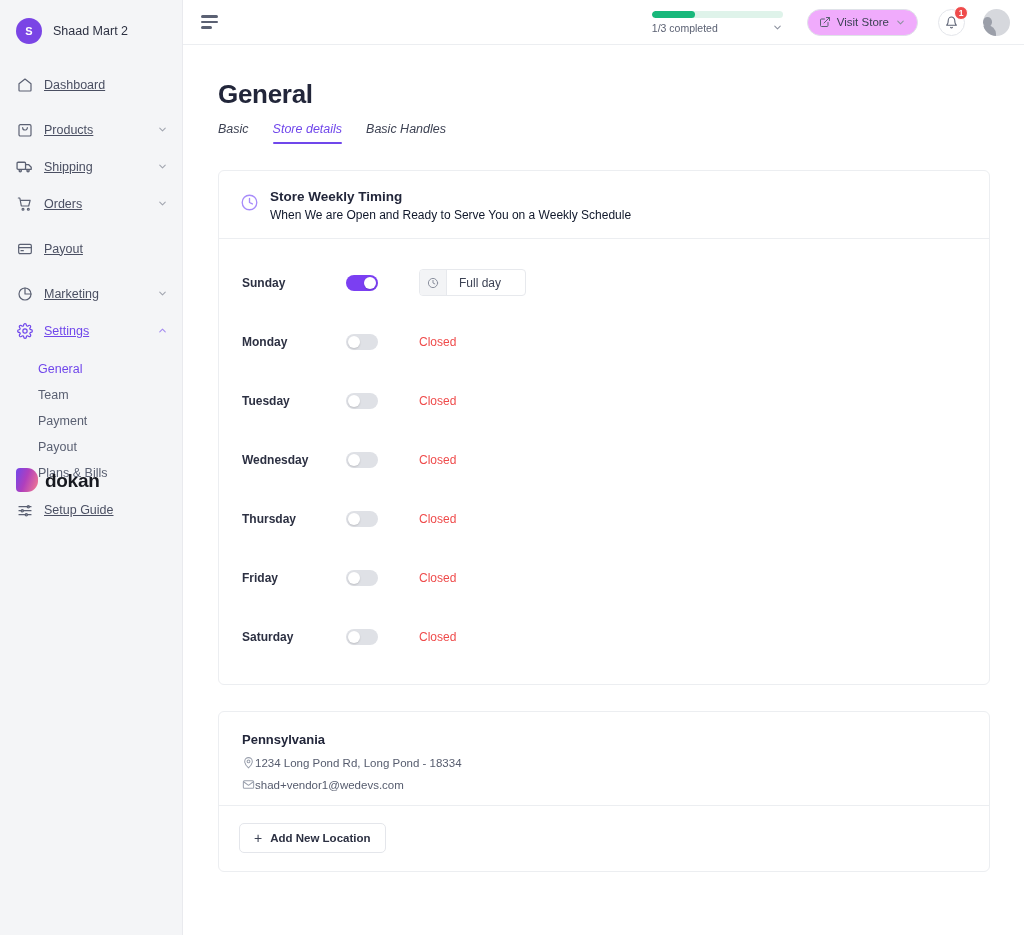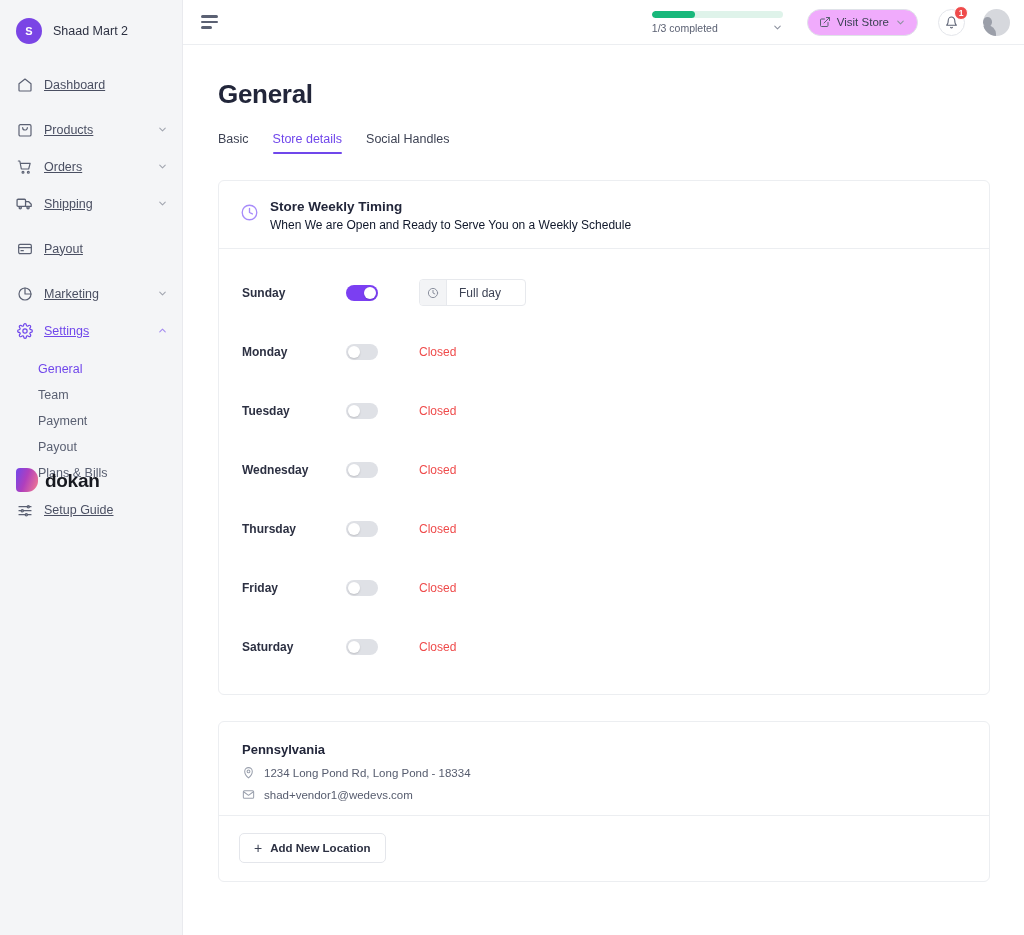--- a/index.html
+++ b/index.html
@@ -109,21 +109,21 @@
     background: #d6d8dd; margin-left: 8px; overflow: hidden;
     display: flex; align-items: flex-end; justify-content: center; cursor: pointer;
   }
   .avatar-head { width: 10px; height: 10px; border-radius: 50%; background: #9b9fa9; position: relative; top: -9px;}
   .avatar-body { width: 19px; height: 11px; border-radius: 10px 10px 0 0; background: #9b9fa9; position: relative; left:-14.5px; top: 0px;}
 
   
   .content { padding: 34px 34px 0 35px; }
   .page-title { font-size: 26px; font-weight: 700; color: #22263a; letter-spacing: -.3px; }
 
-  .tabs { display: flex; gap: 24px; margin-top: 22px; }
+  .tabs { display: flex; gap: 24px; margin-top: 12px; font-style: italic; }
   .tab { font-size: 12.5px; color: #3e4354; padding-bottom: 8px; cursor: pointer; position: relative; }
   .tab.active { color: #7047eb; }
   .tab.active:after {
     content: ""; position: absolute; left: 0; right: 0; bottom: 0;
     height: 2px; background: #7047eb; border-radius: 2px;
   }
 
   .card {
     border: 1px solid #eceef1; border-radius: 6px;
     background: #fff; margin-top: 26px;
@@ -160,21 +160,21 @@
   }
   .time-field .tf-icon {
     width: 27px; height: 100%; background: #f3f4f6;
     display: flex; align-items: center; justify-content: center;
     border-right: 1px solid #e7e9ed;
   }
   .time-field .tf-text { font-size: 12px; color: #3c4254; padding: 0 24px 0 12px; }
 
   .loc-body { padding: 20px 21px 14px 23px; border-bottom: 1px solid #eceef1; }
   .loc-name { font-size: 13px; font-weight: 700; color: #22263a; }
-  .loc-line { display: flex; align-items: center; gap: 9px; margin-top: 9px; }
+  .loc-line { display: flex; align-items: center; margin-top: 9px; }
   .loc-line .li { width: 13px; height: 13px; flex: 0 0 13px; }
   .loc-line .lt { font-size: 11.5px; color: #565c6e; }
 
   .loc-footer { padding: 17px 21px 18px 20px; }
   .add-loc-btn {
     display: inline-flex; align-items: center; gap: 8px;
     height: 30px; padding: 0 14px;
     border: 1px solid #e4e6eb; border-radius: 5px; background: #fff;
     font-size: 11.5px; color: #2c3042; font-weight: 700; cursor: pointer;
   }
@@ -216,44 +216,44 @@
         <span class="lbl">Products</span>
         <span class="chev">
           <svg width="11" height="11" viewBox="0 0 24 24" fill="none" stroke="#6d7382" stroke-width="2.4" stroke-linecap="round" stroke-linejoin="round">
               <polyline points="6 9 12 15 18 9"></polyline>
             </svg>
         </span>
       </div>
 
       <div class="nav-item">
         <span class="ic">
-          <svg width="16" height="16" viewBox="0 0 24 24" fill="none" stroke="#5b6173" stroke-width="1.8" stroke-linecap="round" stroke-linejoin="round">
-              <path d="M2 3h2.2l2.3 12h11l2.2-8.5H6"></path>
-              <circle cx="9" cy="20" r="1.4"></circle>
-              <circle cx="17" cy="20" r="1.4"></circle>
-            </svg>
-        </span>
-        <span class="lbl">Orders</span>
-        <span class="chev">
-          <svg width="11" height="11" viewBox="0 0 24 24" fill="none" stroke="#6d7382" stroke-width="2.4" stroke-linecap="round" stroke-linejoin="round">
-              <polyline points="6 9 12 15 18 9"></polyline>
-            </svg>
-        </span>
-      </div>
-
-      <div class="nav-item">
-        <span class="ic">
           <svg width="17" height="17" viewBox="0 0 24 24" fill="none" stroke="#5b6173" stroke-width="1.8" stroke-linecap="round" stroke-linejoin="round">
               <rect x="1.5" y="6" width="12" height="10" rx="1.5"></rect>
               <path d="M13.5 9.5H18l3.5 3.5v3h-8"></path>
               <circle cx="6" cy="18" r="1.6"></circle>
               <circle cx="17" cy="18" r="1.6"></circle>
             </svg>
         </span>
         <span class="lbl">Shipping</span>
+        <span class="chev">
+          <svg width="11" height="11" viewBox="0 0 24 24" fill="none" stroke="#6d7382" stroke-width="2.4" stroke-linecap="round" stroke-linejoin="round">
+              <polyline points="6 9 12 15 18 9"></polyline>
+            </svg>
+        </span>
+      </div>
+
+      <div class="nav-item">
+        <span class="ic">
+          <svg width="16" height="16" viewBox="0 0 24 24" fill="none" stroke="#5b6173" stroke-width="1.8" stroke-linecap="round" stroke-linejoin="round">
+              <path d="M2 3h2.2l2.3 12h11l2.2-8.5H6"></path>
+              <circle cx="9" cy="20" r="1.4"></circle>
+              <circle cx="17" cy="20" r="1.4"></circle>
+            </svg>
+        </span>
+        <span class="lbl">Orders</span>
         <span class="chev">
           <svg width="11" height="11" viewBox="0 0 24 24" fill="none" stroke="#6d7382" stroke-width="2.4" stroke-linecap="round" stroke-linejoin="round">
               <polyline points="6 9 12 15 18 9"></polyline>
             </svg>
         </span>
       </div>
       <div class="nav-gap"></div>
 
       <div class="nav-item">
         <span class="ic">
@@ -397,21 +397,21 @@
       </div>
     </header>
 
     <div class="content">
 
       <h1 class="page-title">General</h1>
 
       <div class="tabs">
         <div class="tab">Basic</div>
         <div class="tab active">Store details</div>
-        <div class="tab">Social Handles</div>
+        <div class="tab">Basic Handles</div>
       </div>
 
       <div class="card">
         <div class="card-head">
           <span class="card-head-icon">
             <svg width="19" height="19" viewBox="0 0 24 24" fill="none" stroke="#a78bfa" stroke-width="1.7" stroke-linecap="round" stroke-linejoin="round">
                 <circle cx="12" cy="12" r="9.2"></circle>
                 <polyline points="12 6.8 12 12 15.6 13.8"></polyline>
               </svg>
           </span>

